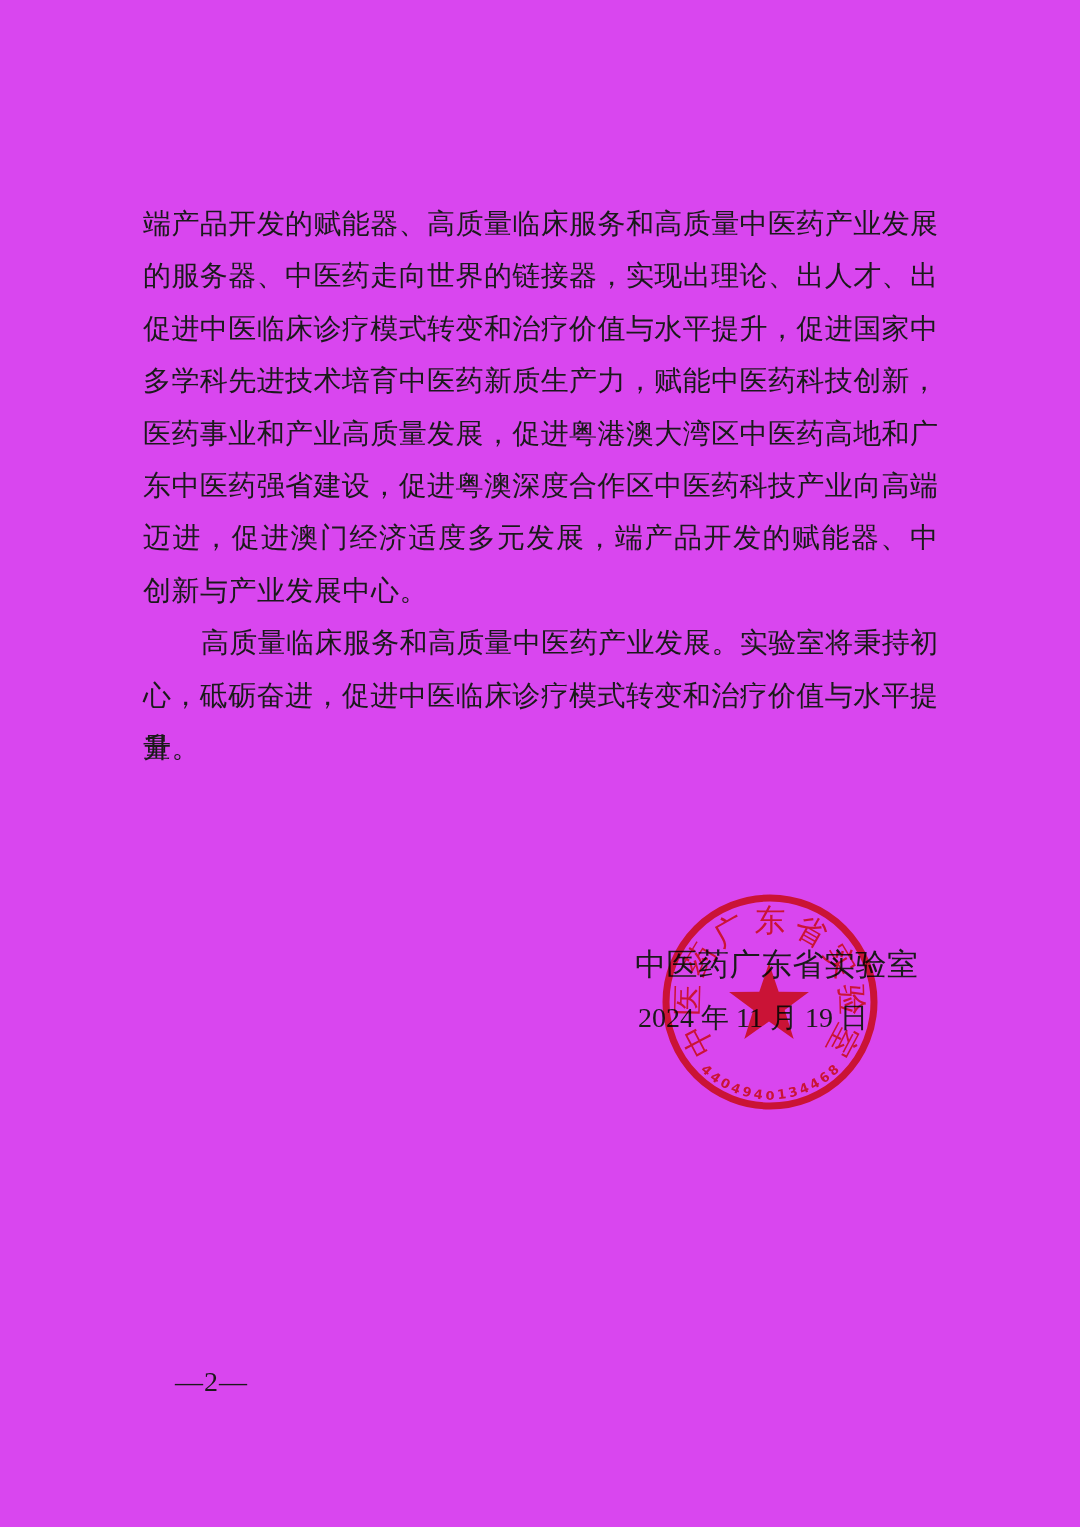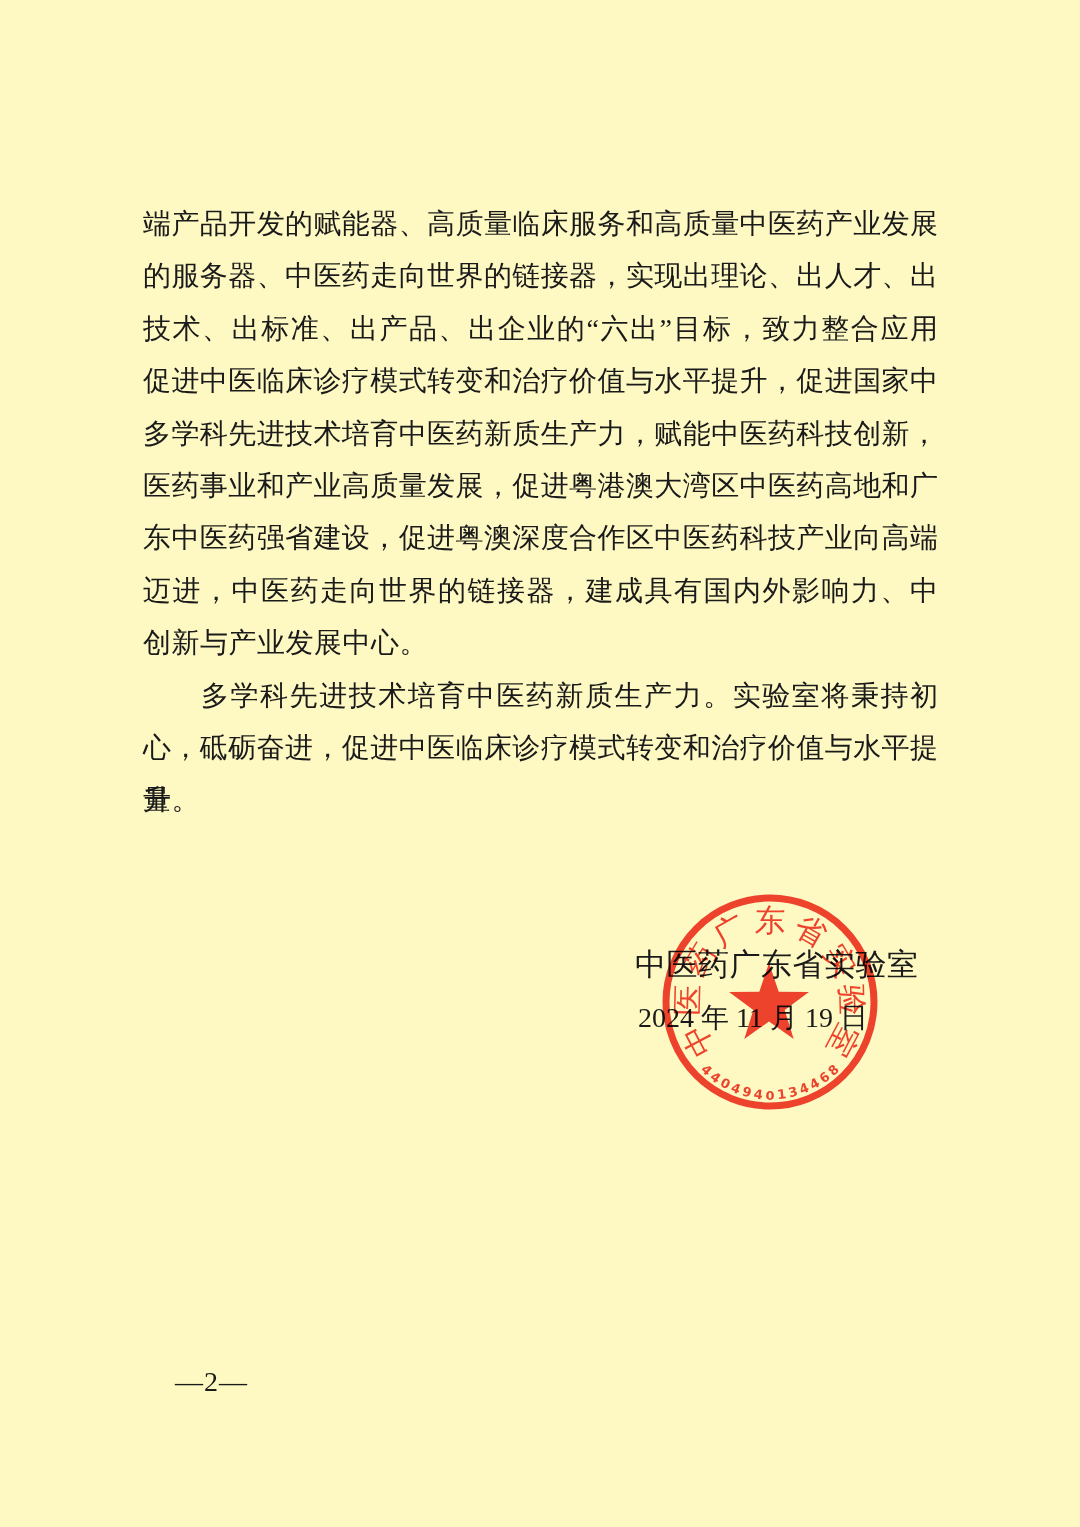--- a/index.html
+++ b/index.html
@@ -1,20 +1,20 @@
 <!DOCTYPE html>
 <html><head>
 <meta charset="utf-8">
 <style>
   html, body { margin: 0; padding: 0; }
   .page {
     position: relative;
     width: 1080px;
     height: 1527px;
-    background: #fef9c3;
+    background: #d946ef;
     overflow: hidden;
     font-family: "Liberation Serif", "DejaVu Serif", serif;
     color: #1a1a1a;
   }
   .body-text {
     position: absolute;
     left: 143px;
     top: 198px;
     width: 795px;
   }
@@ -66,28 +66,27 @@
   }
 </style>
 </head>
 <body>
 
 <div class="page">
 
   <div class="body-text">
     <div class="line just">端产品开发的赋能器、高质量临床服务和高质量中医药产业发展</div>
     <div class="line just">的服务器、中医药走向世界的链接器，实现出理论、出人才、出</div>
-    <div class="line just">技术、出标准、出产品、出企业的“六出”目标，致力整合应用</div>
     <div class="line just">促进中医临床诊疗模式转变和治疗价值与水平提升，促进国家中</div>
     <div class="line just">多学科先进技术培育中医药新质生产力，赋能中医药科技创新，</div>
     <div class="line just">医药事业和产业高质量发展，促进粤港澳大湾区中医药高地和广</div>
     <div class="line just">东中医药强省建设，促进粤澳深度合作区中医药科技产业向高端</div>
-    <div class="line just">迈进，中医药走向世界的链接器，建成具有国内外影响力、中</div>
+    <div class="line just">迈进，促进澳门经济适度多元发展，端产品开发的赋能器、中</div>
     <div class="line">创新与产业发展中心。</div>
-    <div class="line just indent">多学科先进技术培育中医药新质生产力。实验室将秉持初</div>
+    <div class="line just indent">高质量临床服务和高质量中医药产业发展。实验室将秉持初</div>
     <div class="line just">心，砥砺奋进，促进中医临床诊疗模式转变和治疗价值与水平提升</div>
     <div class="line">量。</div>
   </div>
 
   <div class="signature">中医药广东省实验室</div>
   <div class="sig-date">2024 年 11 月 19 日</div>
 
   <svg class="seal" viewBox="0 0 232 232" xmlns="http://www.w3.org/2000/svg" aria-hidden="true">
       <circle cx="116" cy="116" r="104" fill="none" stroke="#ed3a2e" stroke-width="7"></circle>
       <polygon points="115.00,77.00 124.70,105.65 154.94,106.02 130.69,124.10 139.69,152.98 115.00,135.50 90.31,152.98 99.31,124.10 75.06,106.02 105.30,105.65" fill="#ed3a2e"></polygon>

